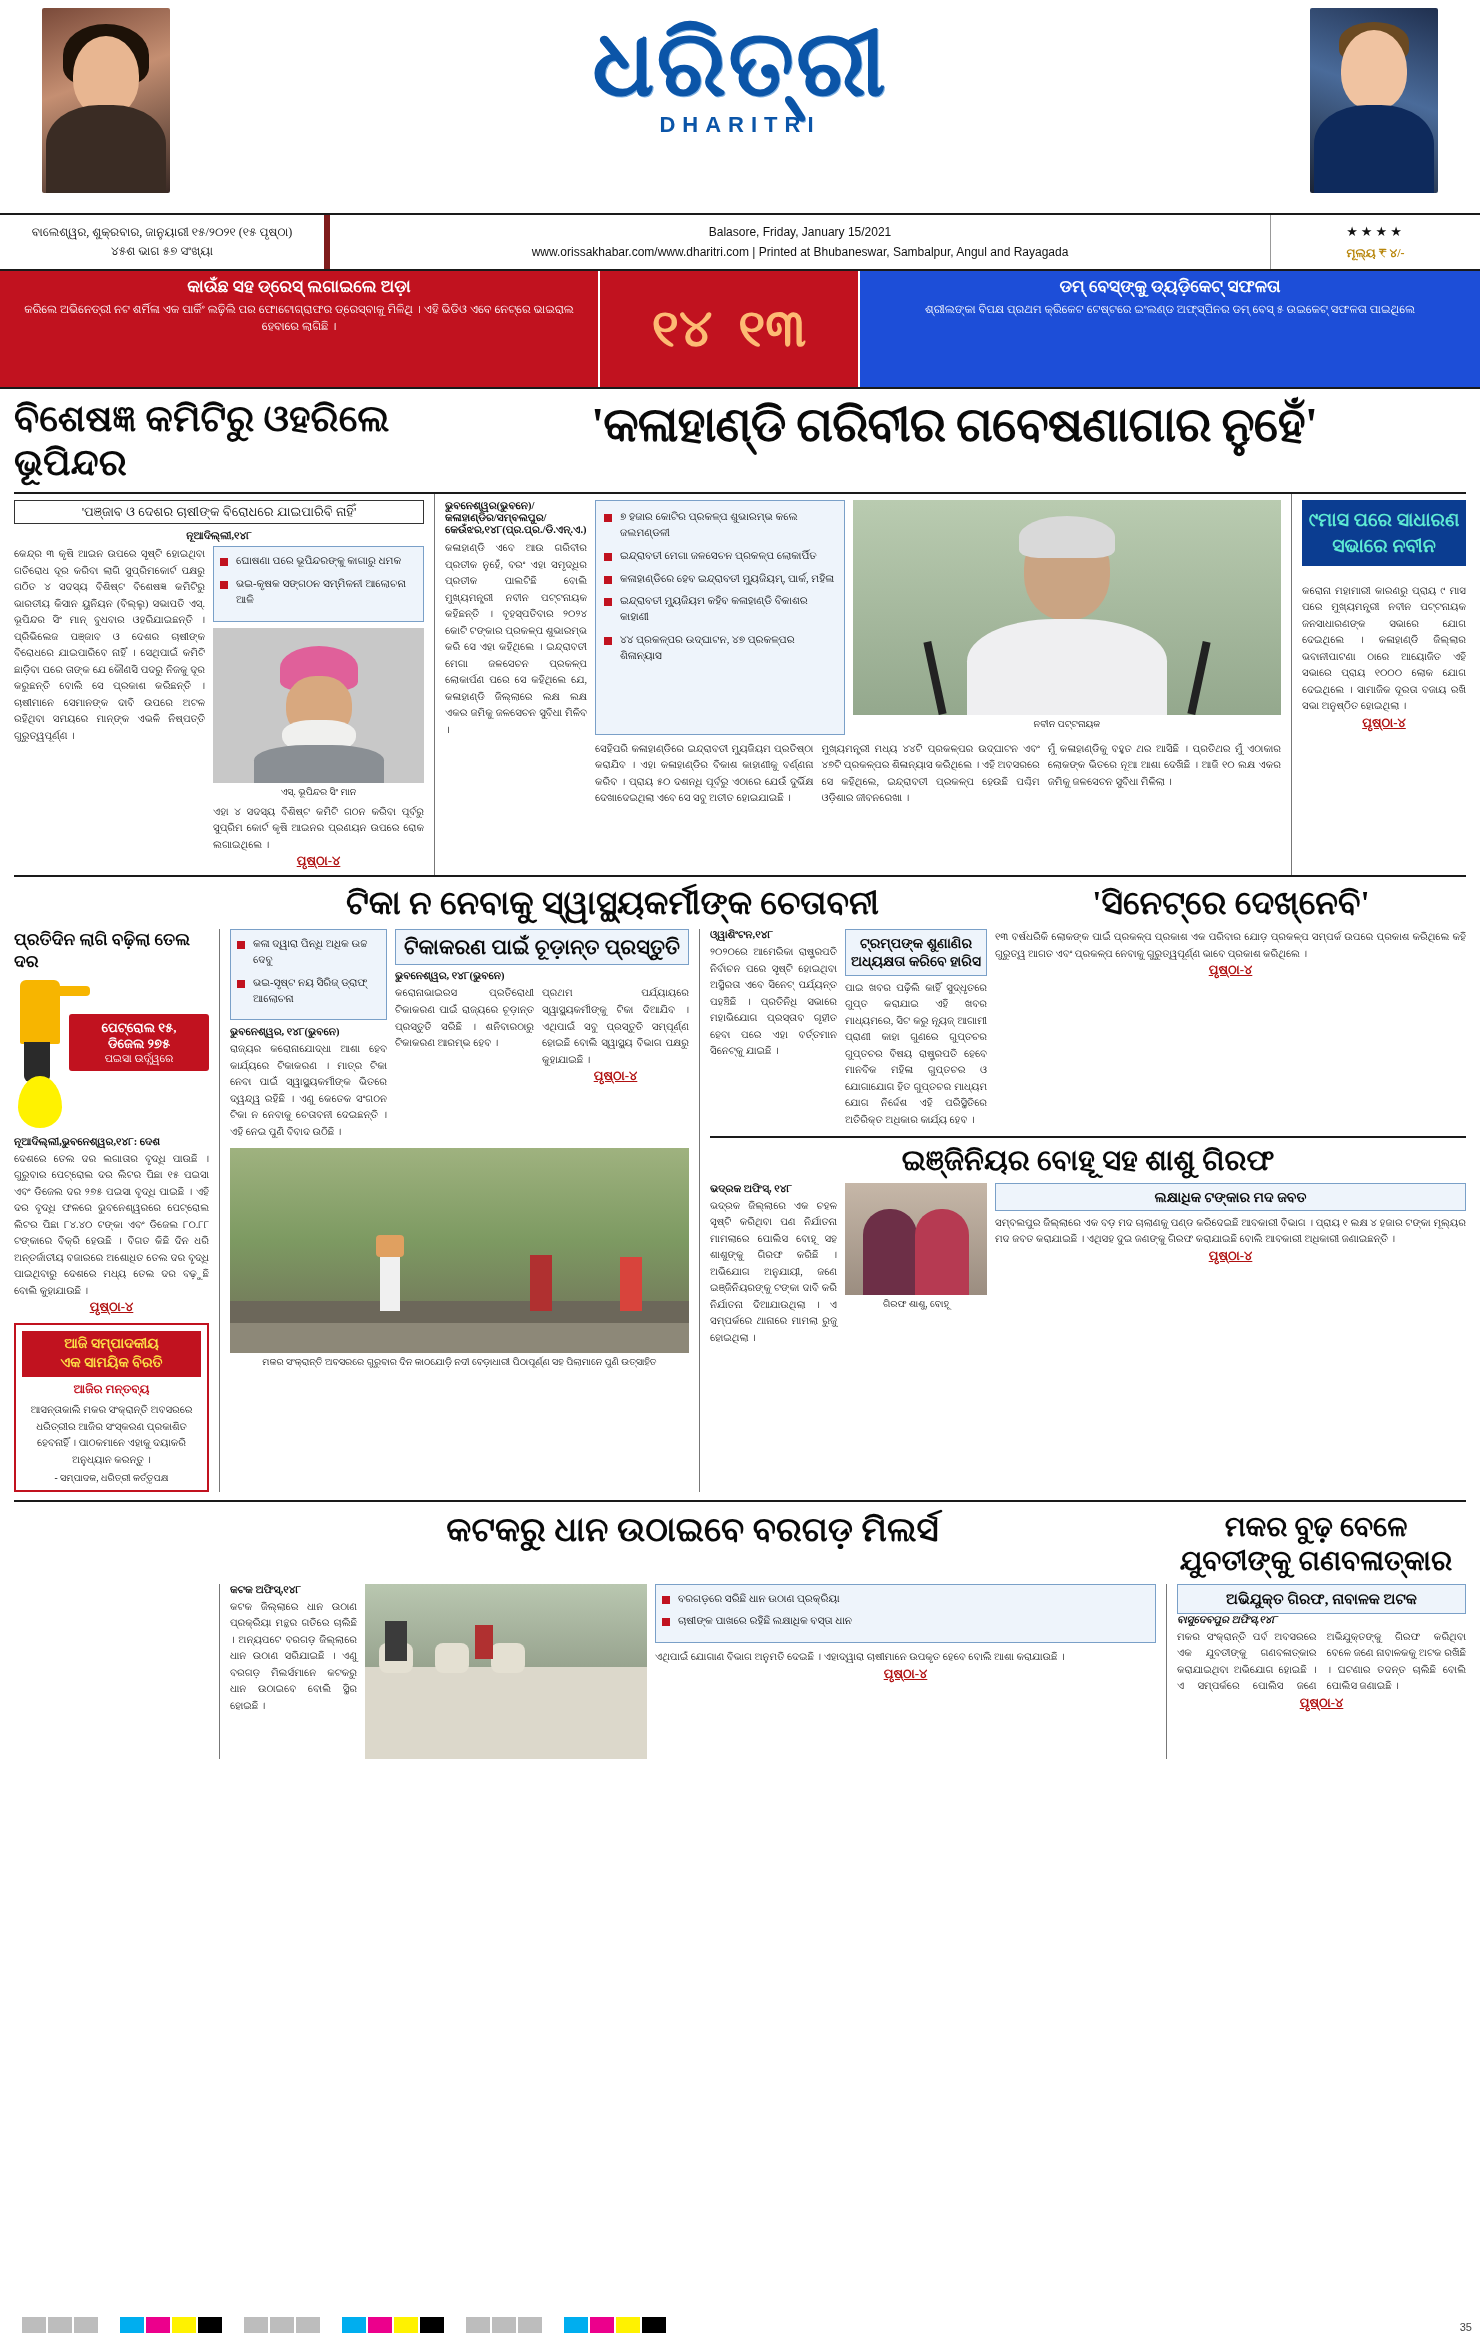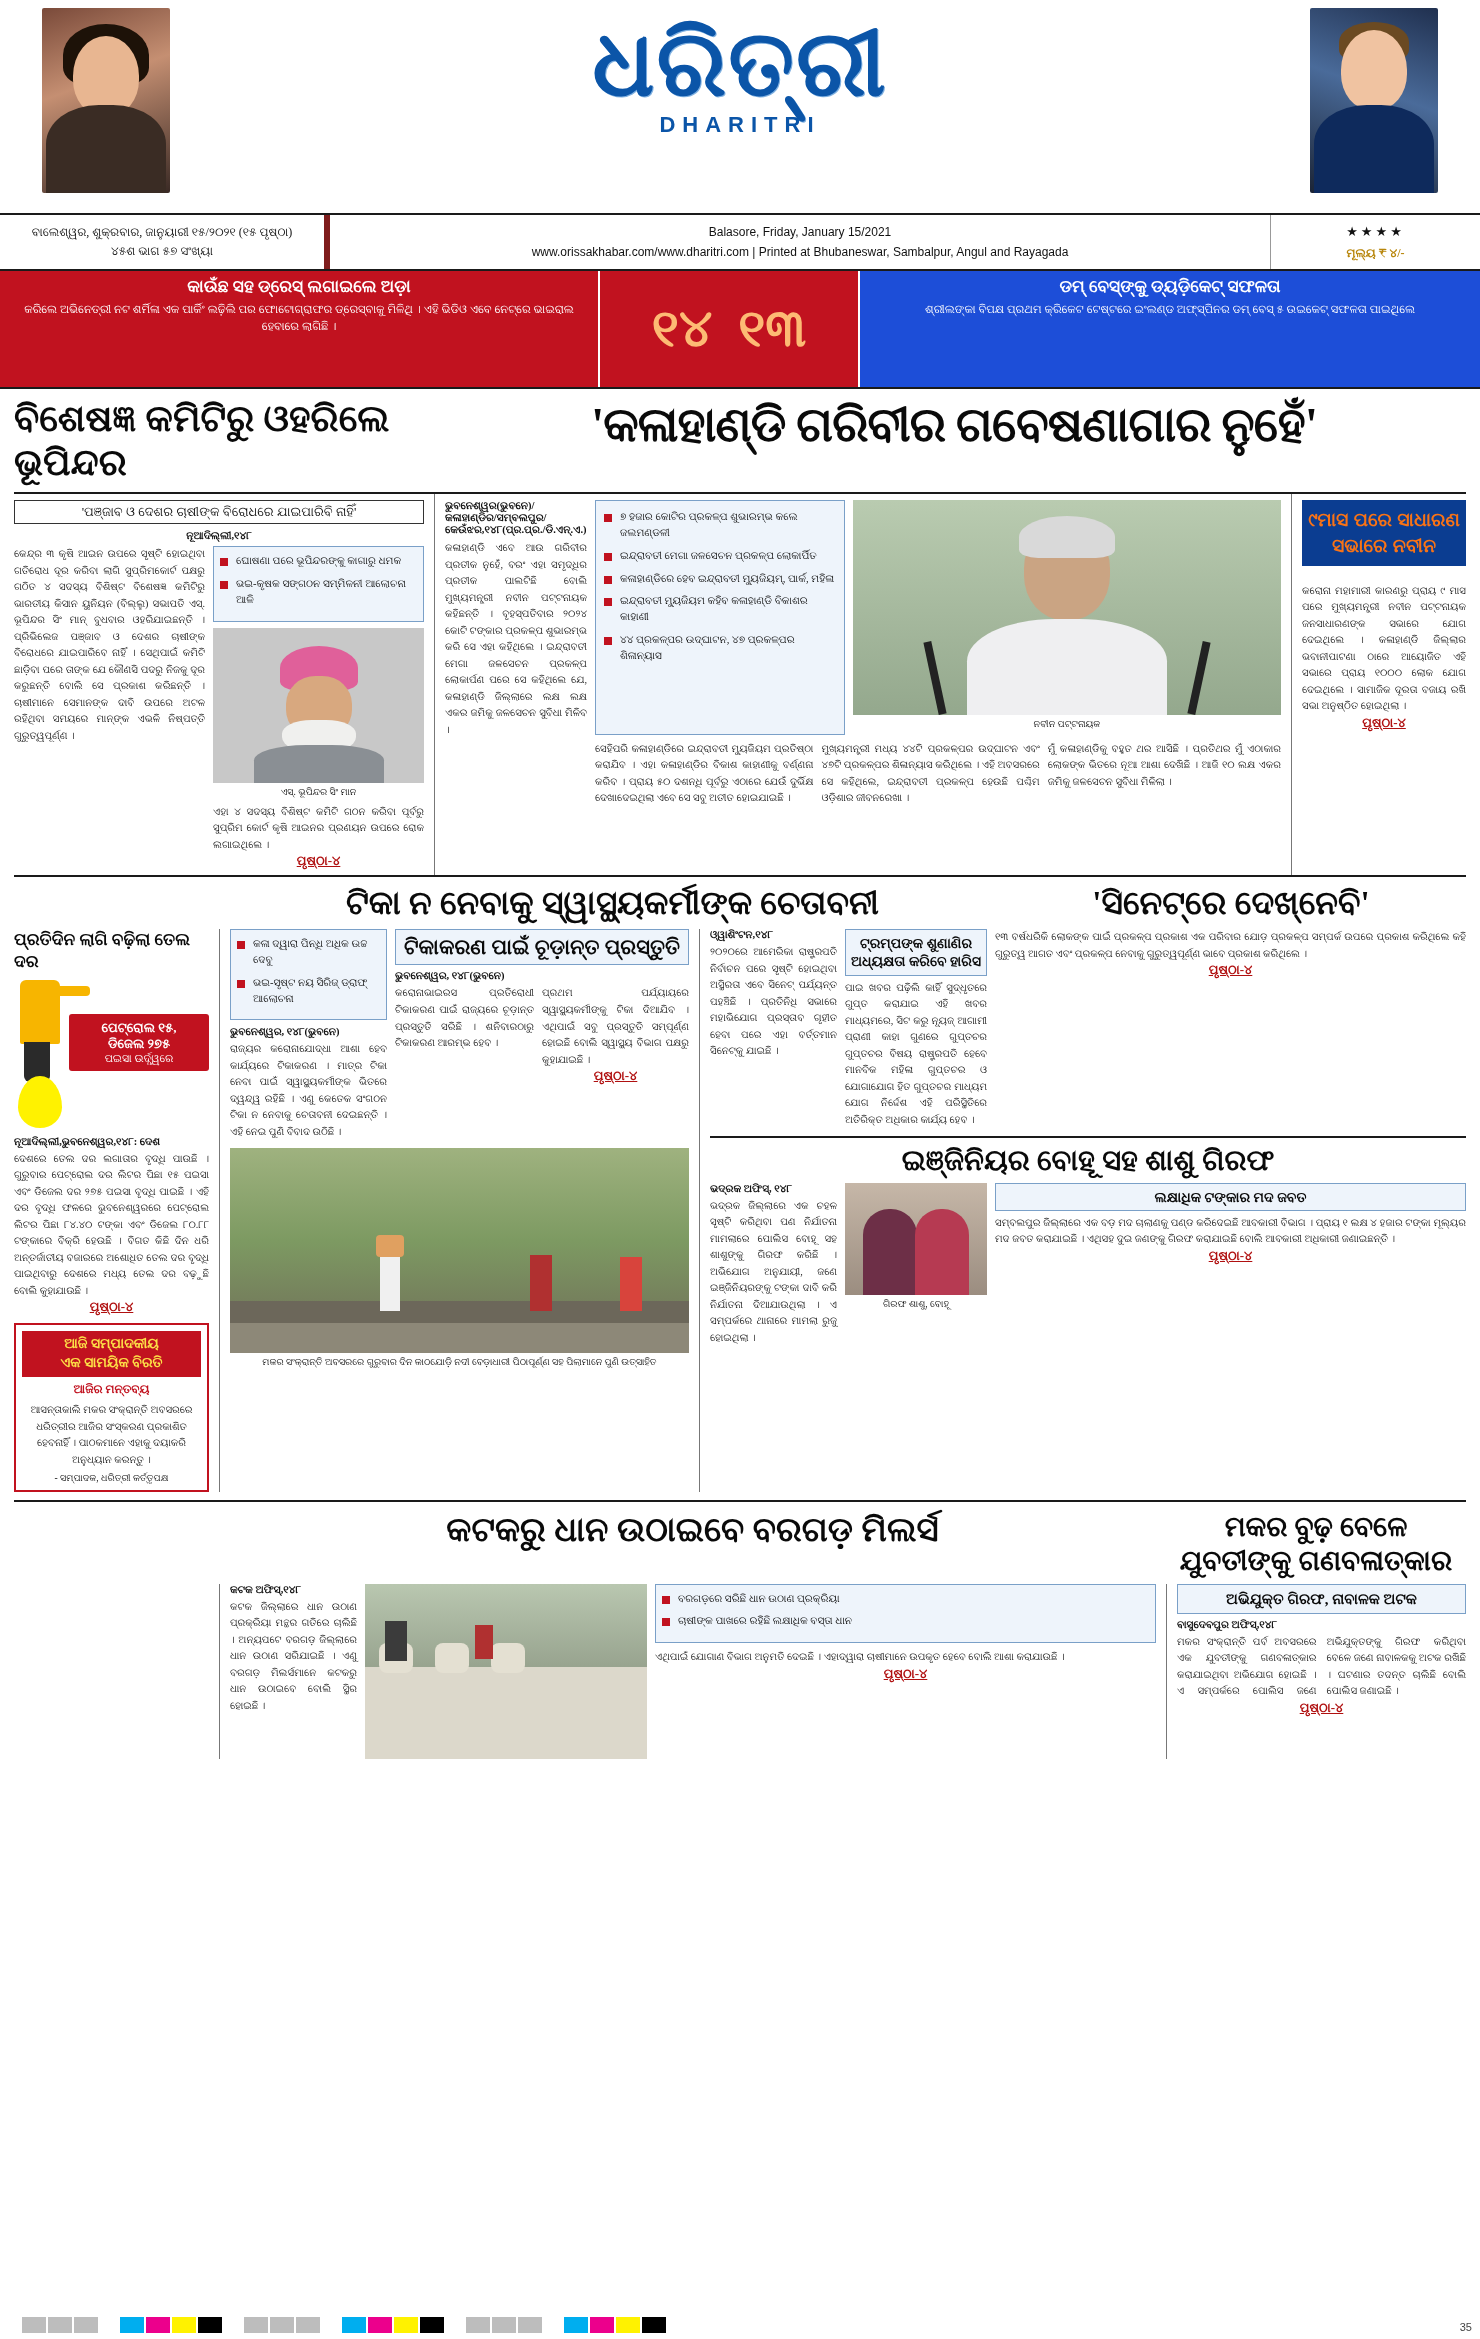--- a/index.html
+++ b/index.html
@@ -99,21 +99,21 @@
 
   .photo-box { background:#c8c8c8; position:relative; overflow:hidden; }
   .cap { font-size:9.5px; text-align:center; font-family:"Liberation Serif",serif; padding:3px 4px; line-height:1.4;}
 
   
   .content { position:relative; padding: 0 14px; }
 
   .flexrow { display:flex; }
 
   .box-blue-head {
-    background:#0b3d91; color:#f97316; text-align:center; font-family:Liberation Sans, sans-serif;
+    background:#0b3d91; color:#5eead4; text-align:center; font-family:Liberation Serif, serif;
     font-weight:700; font-size:19px; line-height:1.35; padding:7px 4px;
   }
 
   .colsep { border-left:1px solid #777; }
 
   .footer-bar { position:absolute; bottom:0; left:0; width:1480px; height:28px; display:flex; align-items:center; }
   .swatch { width:24px; height:16px; display:inline-block; }
   .grp { display:flex; gap:2px; margin-left:22px; }
 
   .pg { position:absolute; right:8px; bottom:6px; font-size:11px; color:#444; }
@@ -411,21 +411,21 @@
             <div class="body-text odia">ଏଥିପାଇଁ ଯୋଗାଣ ବିଭାଗ ଅନୁମତି ଦେଇଛି । ଏହାଦ୍ୱାରା ଚାଷୀମାନେ ଉପକୃତ ହେବେ ବୋଲି ଆଶା କରାଯାଉଛି ।</div>
             <div class="more odia">ପୃଷ୍ଠା-୪</div>
           </div>
         </div>
       </div>
 
       <div class="colsep" style="width:300px;padding-left:10px;">
         <div style="border:1px solid #7aa0c8;background:#eef4fb;padding:5px;text-align:center;">
           <span class="headline" style="font-size:15px;">ଅଭିଯୁକ୍ତ ଗିରଫ, ନାବାଳକ ଅଟକ</span>
         </div>
-        <div class="dateline odia" style="margin-top:5px;">ବାସୁଦେବପୁର ଅଫିସ୍,୧୪୮</div>
+        <div class="dateline odia" style="font-style:italic;">ବାସୁଦେବପୁର ଅଫିସ୍,୧୪୮</div>
         <div class="body-text odia" style="margin-top:3px;column-count:2;">ମକର ସଂକ୍ରାନ୍ତି ପର୍ବ ଅବସରରେ ଏକ ଯୁବତୀଙ୍କୁ ଗଣବଳାତ୍କାର କରାଯାଇଥିବା ଅଭିଯୋଗ ହୋଇଛି । ଏ ସମ୍ପର୍କରେ ପୋଲିସ ଜଣେ ଅଭିଯୁକ୍ତଙ୍କୁ ଗିରଫ କରିଥିବା ବେଳେ ଜଣେ ନାବାଳକକୁ ଅଟକ ରଖିଛି । ଘଟଣାର ତଦନ୍ତ ଚାଲିଛି ବୋଲି ପୋଲିସ ଜଣାଇଛି ।</div>
         <div class="more odia">ପୃଷ୍ଠା-୪</div>
       </div>
     </div>
   </div>
 
   <div class="footer-bar">
     <div class="grp">
       <span class="swatch" style="background:#bdbdbd"></span>
         <span class="swatch" style="background:#bdbdbd"></span>

